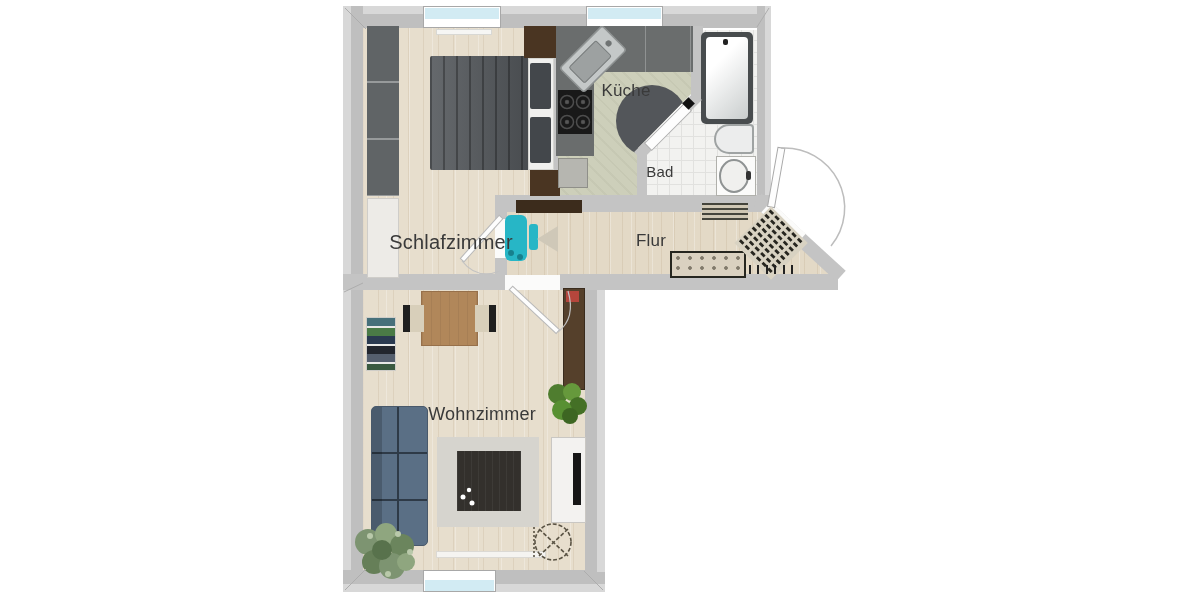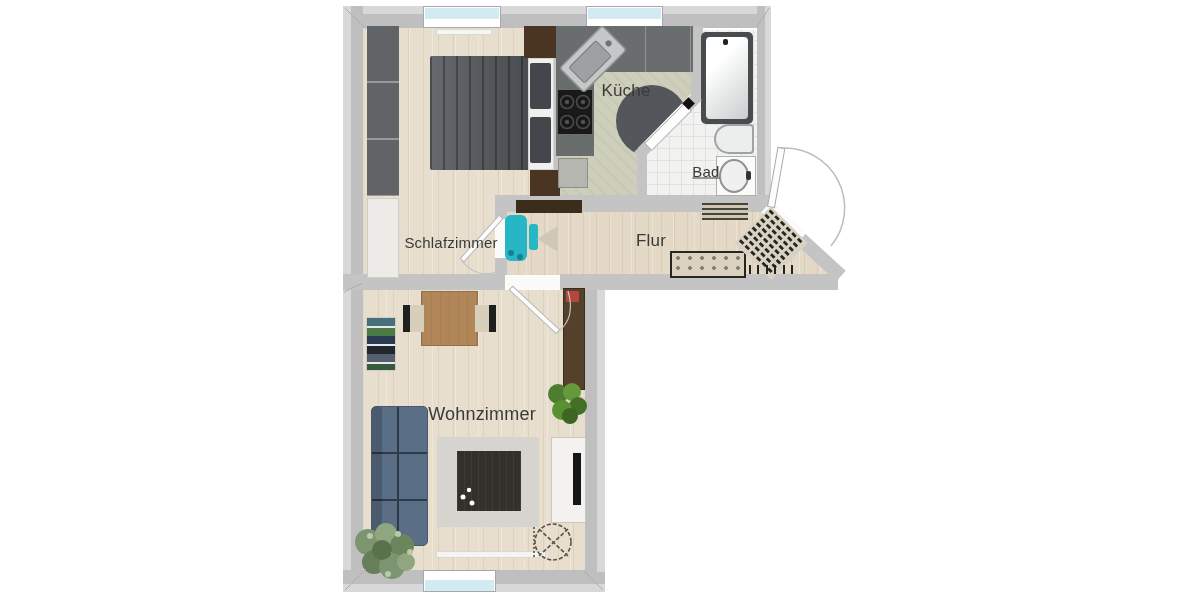--- a/index.html
+++ b/index.html
@@ -243,19 +243,19 @@
 
     <g stroke="#adadad" stroke-width="1">
       <line x1="345" y1="8" x2="366" y2="29"></line>
       <line x1="769" y1="8" x2="757" y2="27"></line>
       <line x1="345" y1="590" x2="366" y2="569"></line>
       <line x1="603" y1="590" x2="584" y2="571"></line>
       <line x1="344" y1="292" x2="363" y2="283"></line>
     </g>
   </svg>
 
-  <div class="label" style="left:451px;top:242px;font-size:15px;">Schlafzimmer</div>
+  <div class="label" style="left:451px;top:242px;font-size:20px;">Schlafzimmer</div>
   <div class="label" style="left:626px;top:91px;font-size:17px;">Küche</div>
-  <div class="label" style="left:706px;top:171px;font-size:15px;text-decoration:underline;">Bad</div>
+  <div class="label" style="left:660px;top:171px;font-size:15px;">Bad</div>
   <div class="label" style="left:651px;top:241px;font-size:17px;">Flur</div>
   <div class="label" style="left:482px;top:414px;font-size:18px;">Wohnzimmer</div>
 
 </div>
 
 </body></html>

